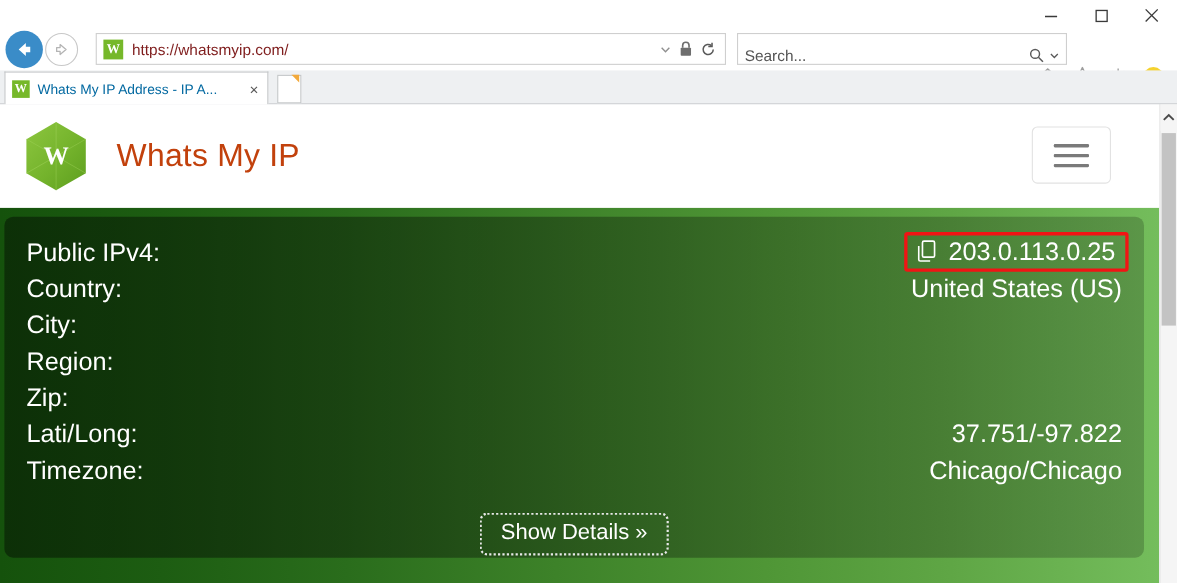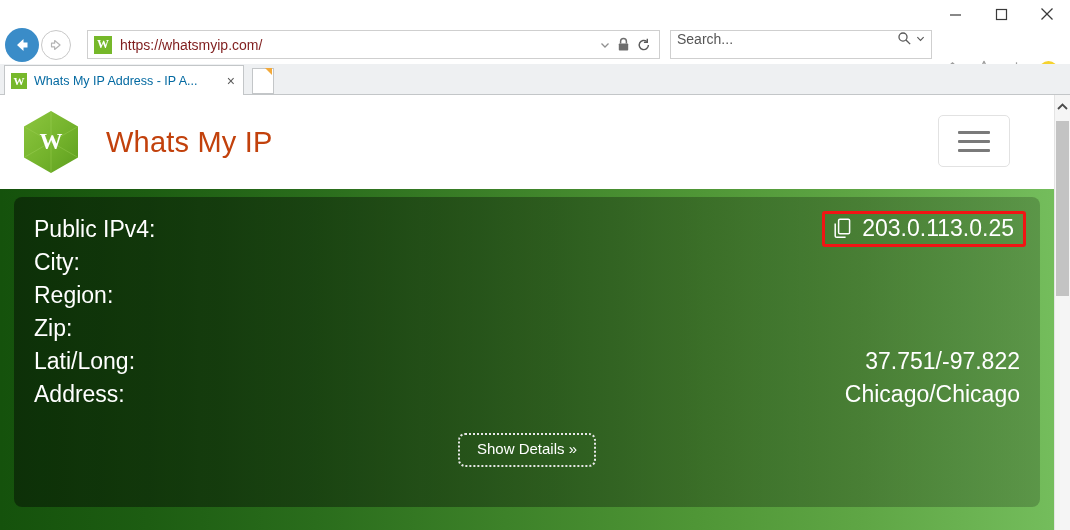--- a/index.html
+++ b/index.html
@@ -103,25 +103,25 @@
   .addr-icons {
     display: flex; align-items: center; gap: 7px;
     flex: 0 0 auto;
     padding-right: 4px;
     color: #707070;
   }
 
   .searchbar {
     position: absolute;
     left: 670px; top: 2px;
-    width: 262px; height: 29px;
+    width: 300px; height: 29px;
     border: 1px solid #cfcfcf;
     box-sizing: border-box;
     background: #ffffff;
-    display: flex; align-items: flex-start;
+    display: flex; align-items: flex-end;
     padding: 0 6px;
   }
   .searchtext {
     flex: 1 1 auto;
     font-size: 14px;
     color: #555555;
     white-space: nowrap;
     overflow: hidden;
   }
   .search-icons { display: flex; align-items: center; gap: 4px; color: #5a5a5a; }
@@ -272,21 +272,21 @@
     width: 32px; height: 3px;
     background: #7a7a7a;
     border-radius: 1px;
   }
 
   
   .hero {
     position: relative;
     height: 341px;
     background: linear-gradient(to right, #15520c 0%, #1d5d12 14%, #2a6d1c 30%, #3d8229 48%, #4f9636 66%, #5fa645 82%, #74bd5c 100%);
-    padding: 8px 14px 0 14px;
+    padding: 8px 14px 0 4px;
     box-sizing: border-box;
   }
   .hero-inner {
     position: relative;
     height: 310px;
     border-radius: 8px;
     background: linear-gradient(to right,
       rgba(0,0,0,0.42) 0%,
       rgba(0,0,0,0.40) 20%,
       rgba(0,0,0,0.34) 45%,
@@ -321,21 +321,21 @@
 
   .showdetails-wrap {
     display: flex;
     justify-content: center;
     margin-top: 22px;
   }
   .showdetails {
     border: 2px dotted #e8e8e8;
     border-radius: 7px;
     color: #ffffff;
-    font-size: 15px;
+    font-size: 20px;
     padding: 6px 17px 8px 17px;
     background: transparent;
     line-height: 1.05;
   }
 
   
   .scrollbar {
     position: absolute;
     right: 0; top: 95px;
     width: 16px;
@@ -507,20 +507,24 @@
             <div class="ip-highlight">
               <svg class="copy-icon" width="19" height="21" viewBox="0 0 19 21">
                 <rect x="4.6" y="1.2" width="11" height="14.6" rx="1.4" fill="none" stroke="#ffffff" stroke-width="1.5"></rect>
                 <path d="M11.6 19.3 H2.6 a1.4 1.4 0 0 1 -1.4 -1.4 V5.6" fill="none" stroke="#ffffff" stroke-width="1.5"></path>
               </svg>
               <span>203.0.113.0.25</span>
             </div>
           </div>
         </div>
 
+        <div class="row">
+          <div class="lbl">Country:</div>
+          <div class="val">United States (US)</div>
+        </div>
 
         <div class="row">
           <div class="lbl">City:</div>
           <div class="val"></div>
         </div>
 
         <div class="row">
           <div class="lbl">Region:</div>
           <div class="val"></div>
         </div>
@@ -529,21 +533,21 @@
           <div class="lbl">Zip:</div>
           <div class="val"></div>
         </div>
 
         <div class="row">
           <div class="lbl">Lati/Long:</div>
           <div class="val">37.751/-97.822</div>
         </div>
 
         <div class="row">
-          <div class="lbl">Address:</div>
+          <div class="lbl">Timezone:</div>
           <div class="val">Chicago/Chicago</div>
         </div>
 
         <div class="showdetails-wrap">
           <div class="showdetails">Show Details »</div>
         </div>
 
       </div>
     </div>
   </div>

